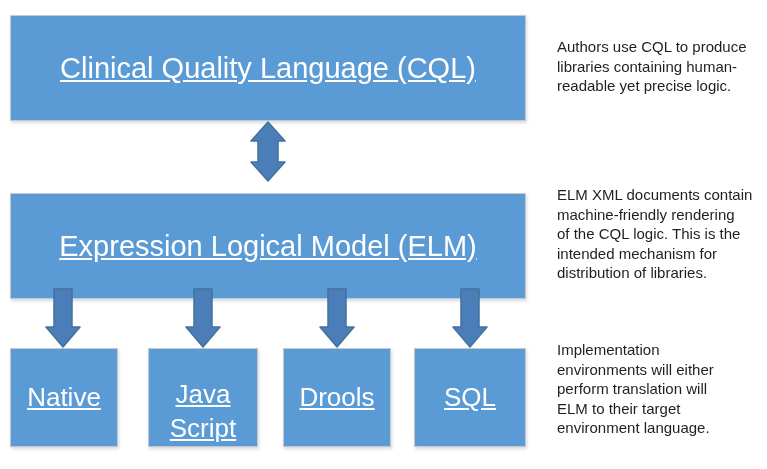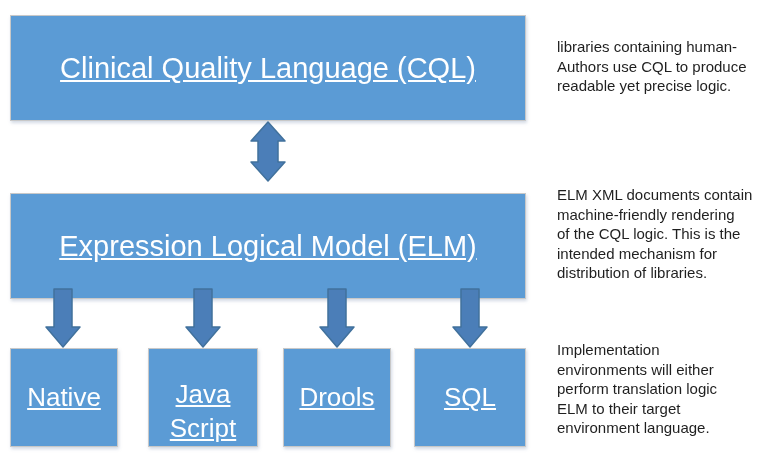--- a/index.html
+++ b/index.html
@@ -86,34 +86,34 @@
     <span>Java Script</span>
   </div>
   <div class="box target-box" id="target-2">
     <span>Drools</span>
   </div>
   <div class="box target-box" id="target-3">
     <span>SQL</span>
   </div>
 
   <div class="annotation" id="annotation-0">
+    <div class="ann-line">Authors use CQL to produce</div>
     <div class="ann-line">libraries containing human-</div>
-    <div class="ann-line">Authors use CQL to produce</div>
     <div class="ann-line">readable yet precise logic.</div>
   </div>
 
   <div class="annotation" id="annotation-1">
     <div class="ann-line">ELM XML documents contain</div>
     <div class="ann-line">machine-friendly rendering</div>
     <div class="ann-line">of the CQL logic. This is the</div>
     <div class="ann-line">intended mechanism for</div>
     <div class="ann-line">distribution of libraries.</div>
   </div>
 
   <div class="annotation" id="annotation-2">
     <div class="ann-line">Implementation</div>
     <div class="ann-line">environments will either</div>
-    <div class="ann-line">perform translation logic</div>
+    <div class="ann-line">perform translation will</div>
     <div class="ann-line">ELM to their target</div>
     <div class="ann-line">environment language.</div>
   </div>
 
 </div>
 
 </body></html>

